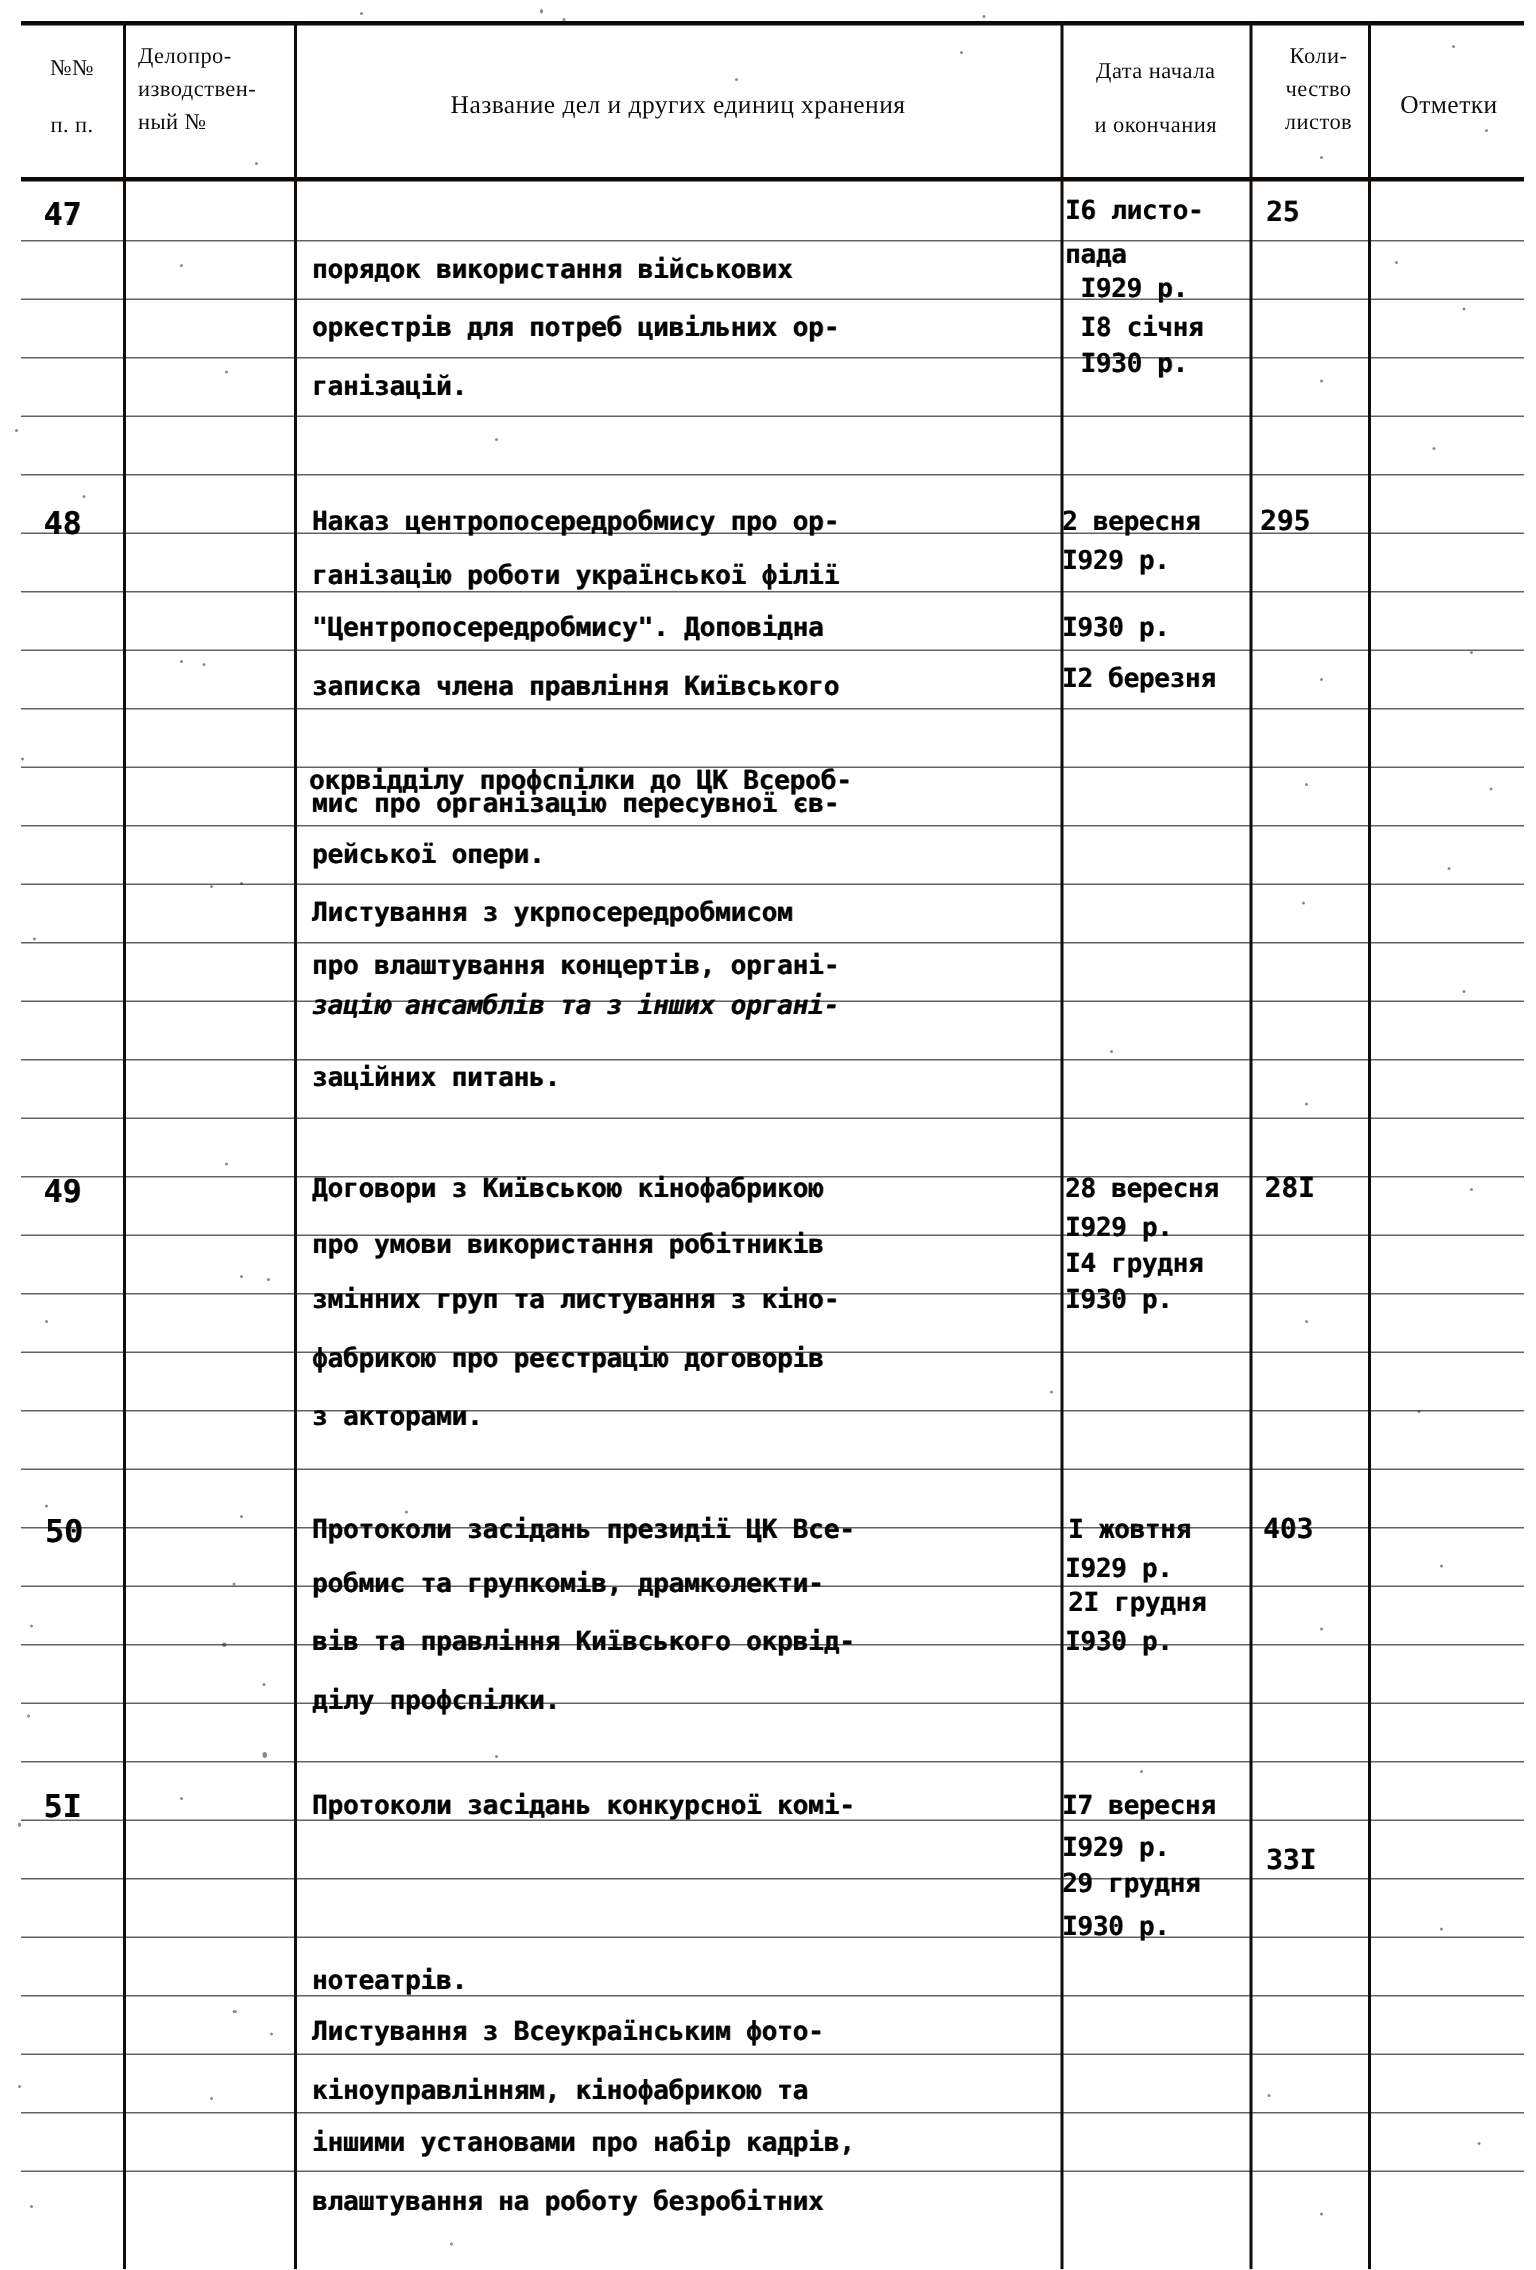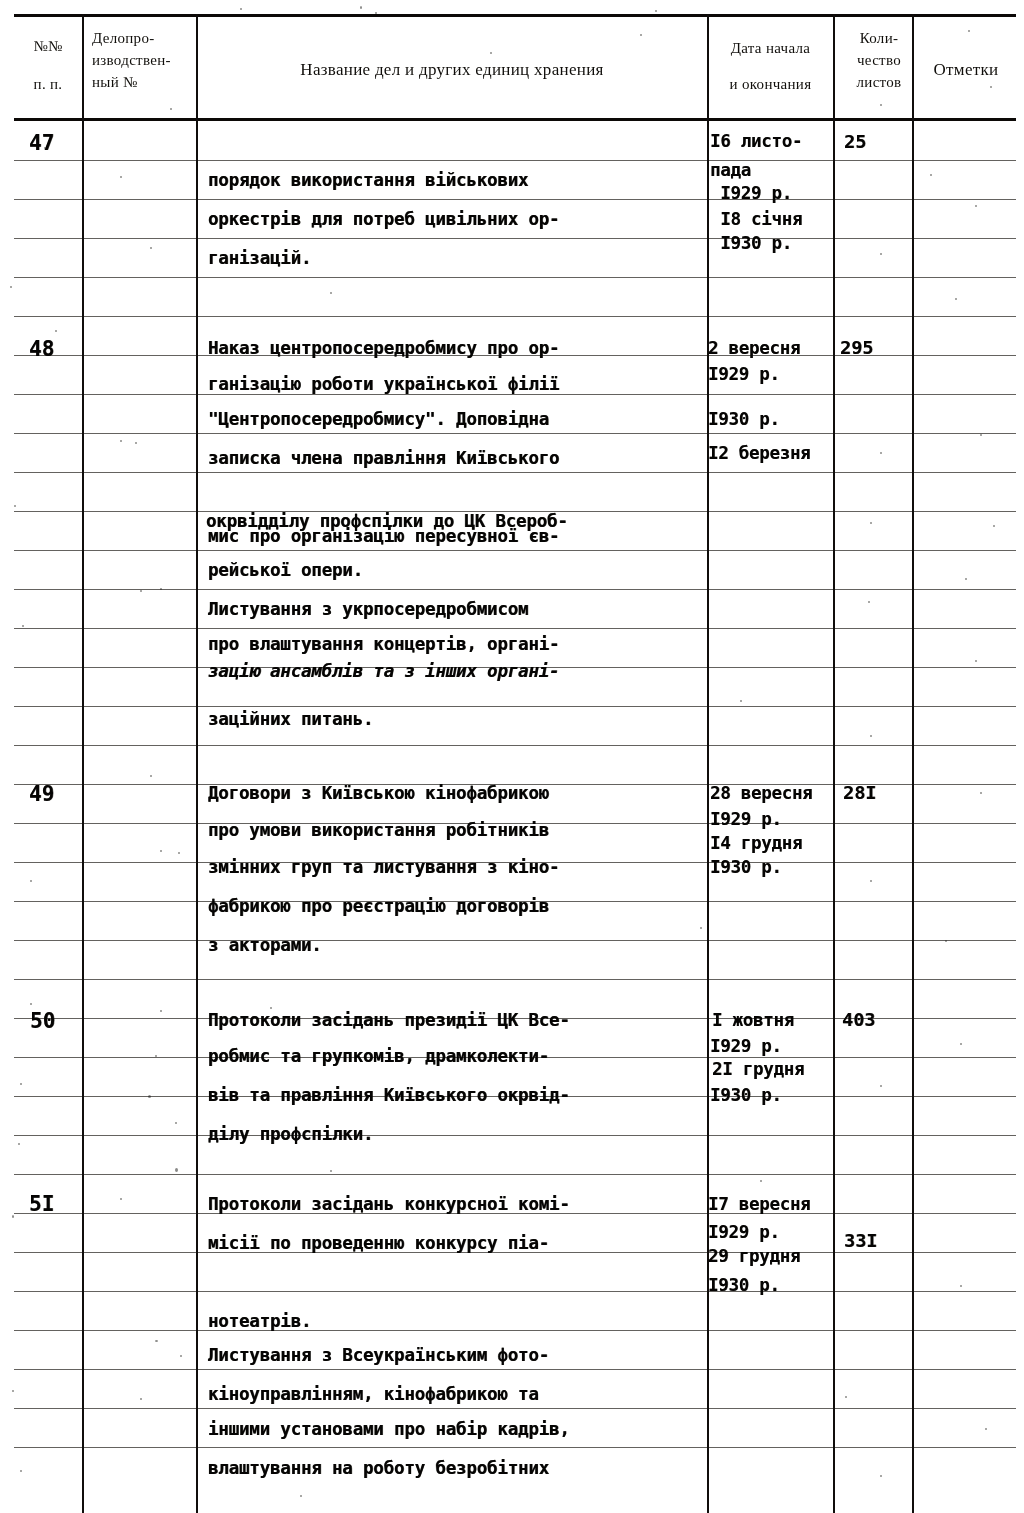--- a/index.html
+++ b/index.html
@@ -241,21 +241,20 @@
   <div class="typed" style="left:208px;top:1085px;">вів та правління Київського окрвід-</div>
   <div class="typed" style="left:208px;top:1124px;">ділу профспілки.</div>
   <div class="datetxt" style="left:712px;top:1010px;">I жовтня</div>
   <div class="datetxt" style="left:710px;top:1036px;">I929 р.</div>
   <div class="datetxt" style="left:712px;top:1059px;">2I грудня</div>
   <div class="datetxt" style="left:710px;top:1085px;">I930 р.</div>
   <div class="cnt" style="left:842px;top:1009px;">403</div>
 
   <div class="num" style="left:29px;top:1192px;">5I</div>
   <div class="typed" style="left:208px;top:1194px;">Протоколи засідань конкурсної комі-</div>
-  <div class="typed" style="left:208px;top:1233px;">місії по проведенню конкурсу піа-</div>
   <div class="typed" style="left:208px;top:1311px;">нотеатрів.</div>
   <div class="typed" style="left:208px;top:1345px;">Листування з Всеукраїнським фото-</div>
   <div class="typed" style="left:208px;top:1384px;">кіноуправлінням, кінофабрикою та</div>
   <div class="typed" style="left:208px;top:1419px;">іншими установами про набір кадрів,</div>
   <div class="typed" style="left:208px;top:1458px;">влаштування на роботу безробітних</div>
   <div class="datetxt" style="left:708px;top:1194px;">I7 вересня</div>
   <div class="datetxt" style="left:708px;top:1222px;">I929 р.</div>
   <div class="datetxt" style="left:708px;top:1246px;">29 грудня</div>
   <div class="datetxt" style="left:708px;top:1275px;">I930 р.</div>
   <div class="cnt" style="left:844px;top:1230px;">33I</div>

